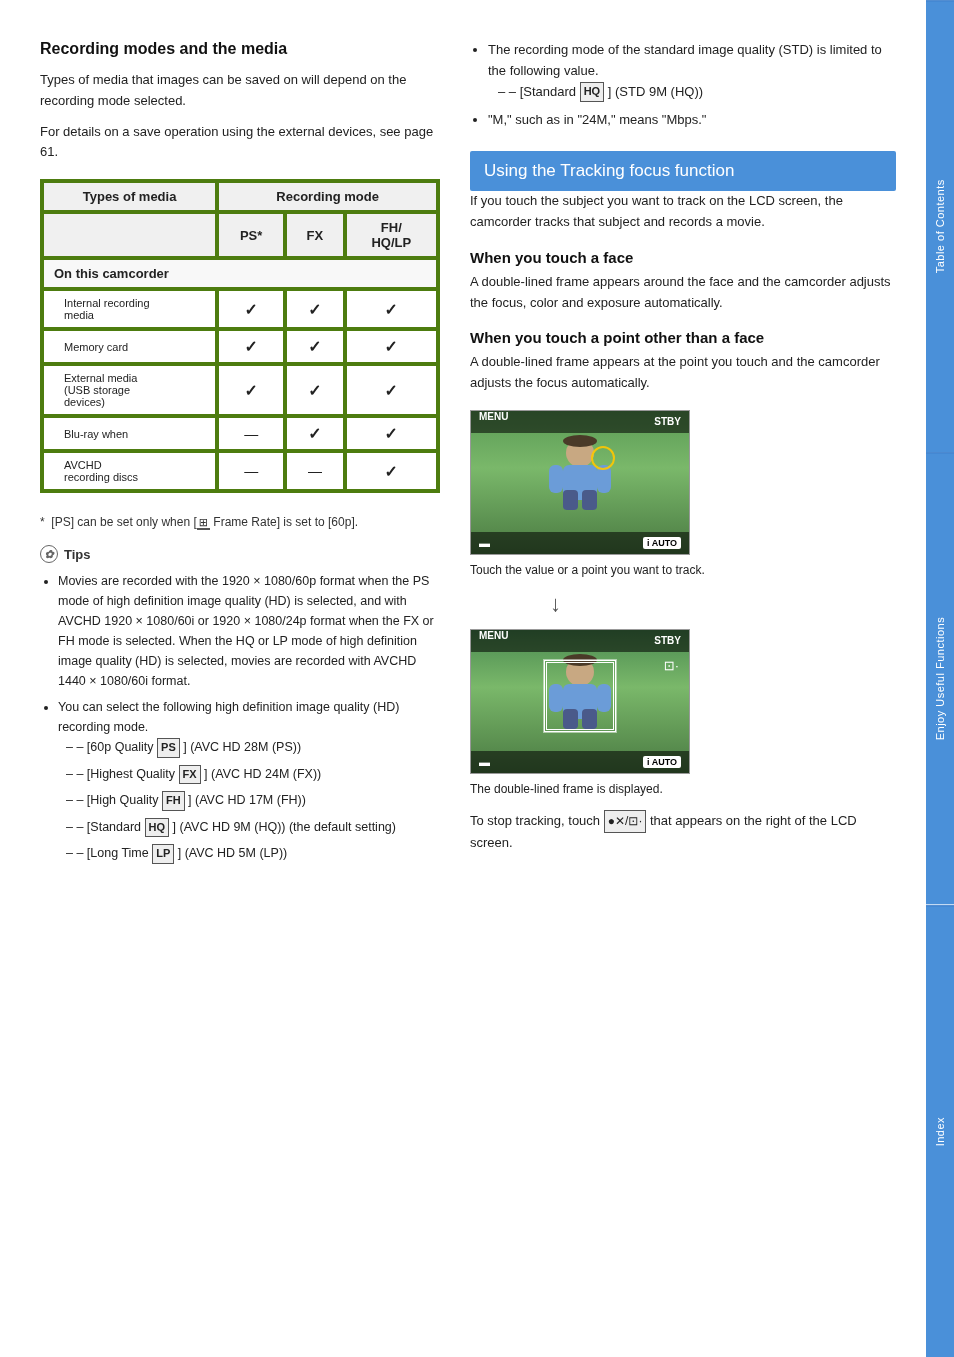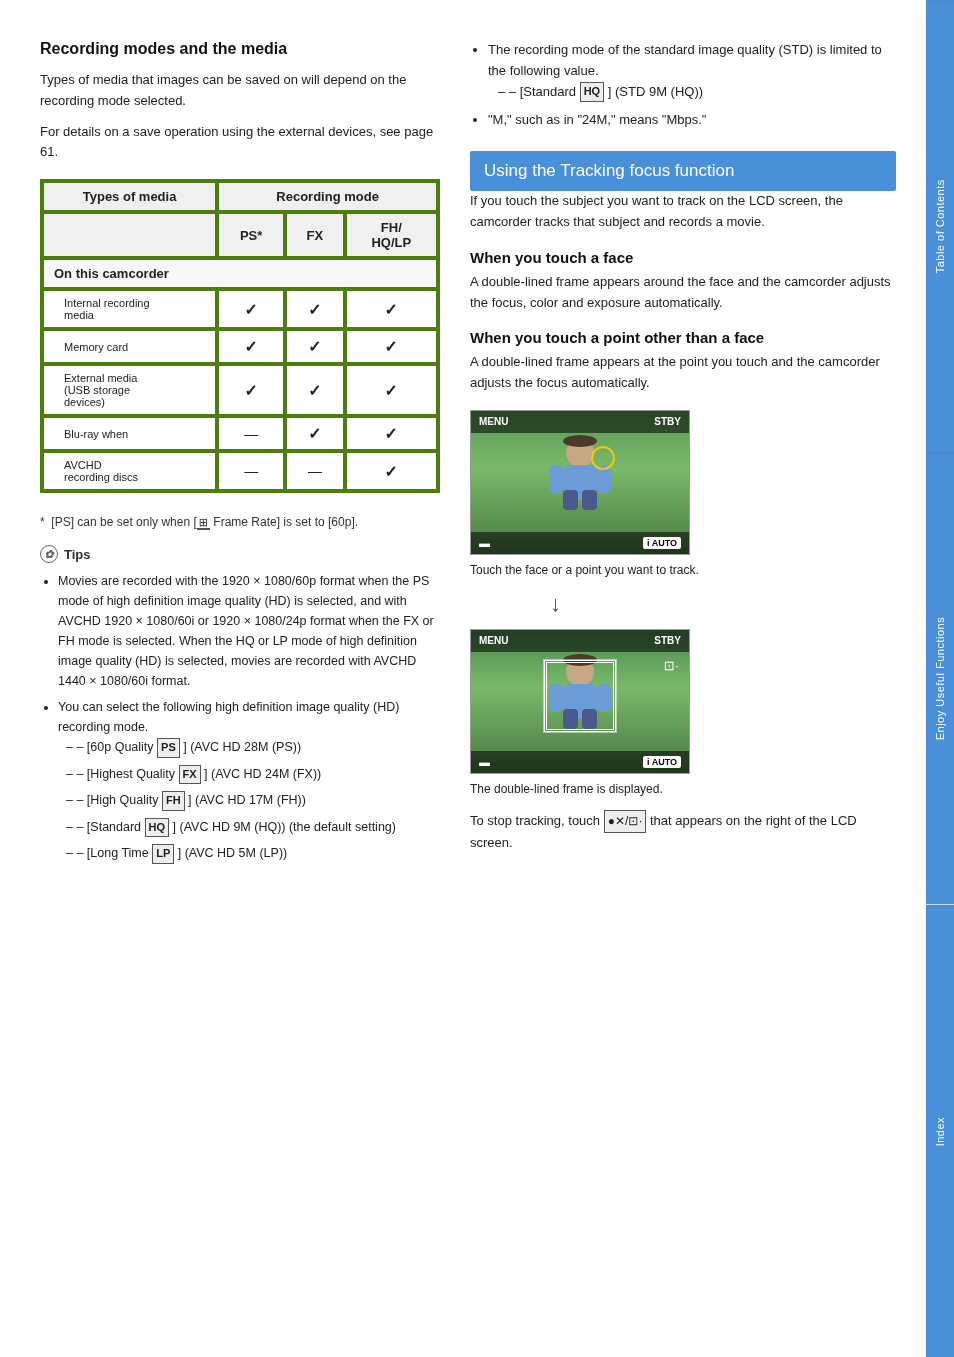--- a/index.html
+++ b/index.html
@@ -237,21 +237,20 @@
     }
 
     .cam-bar {
       position: absolute;
       top: 0;
       left: 0;
       right: 0;
       height: 22px;
       background: rgba(0,0,0,0.55);
       display: flex;
-      align-items: center;
       padding: 0 8px;
       gap: 6px;
     }
 
     .cam-bar-text {
       color: white;
       font-size: 10px;
       font-weight: bold;
     }
 
@@ -519,21 +518,21 @@
           </svg>
 
           <div class="touch-circle"></div>
 
           <div class="cam-bottom-bar">
             <span class="cam-bottom-icon">▬</span>
             <div class="cam-auto-badge">i AUTO</div>
           </div>
         </div>
       </div>
-      <div class="cam-caption">Touch the face or a point you want to track.</div>
+      <div class="cam-caption">Touch the value or a point you want to track.</div>
 
       <div class="arrow-down">↓</div>
 
       <div class="camera-screenshot cam-bg-2">
         <div class="cam-screen">
 
           <div class="cam-bar">
             <span class="cam-bar-text">MENU</span>
             <div class="cam-bar-right">
               <span class="cam-bar-text">STBY</span>

